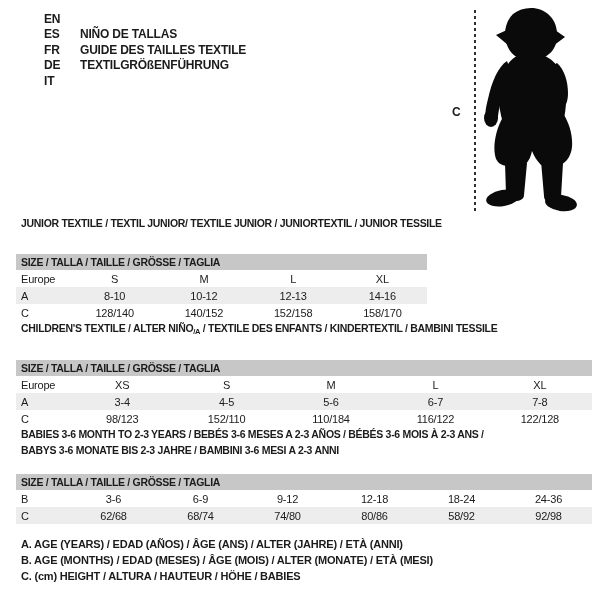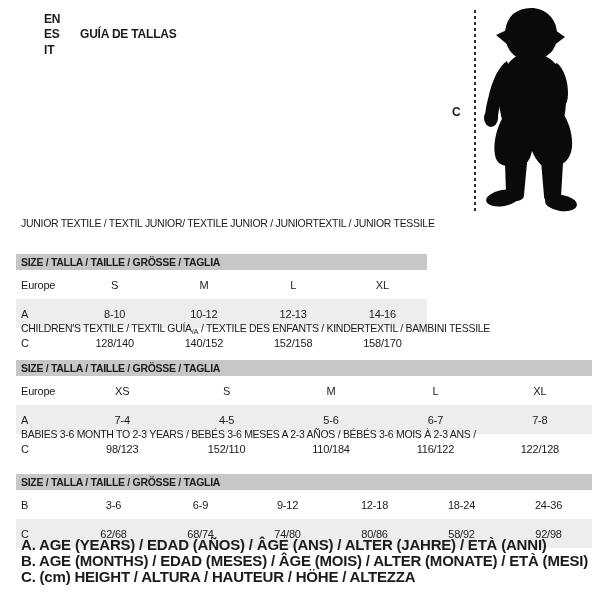--- a/index.html
+++ b/index.html
@@ -13,51 +13,59 @@
   .lang-code{width:36px;flex:0 0 36px;padding-left:22px;}
   
   .fig-line{
     position:absolute;left:474px;top:10px;width:2px;height:202px;
     background:repeating-linear-gradient(to bottom,#2e2e2e 0 3px,transparent 3px 6px);
   }
   .fig-label{position:absolute;left:452px;top:105px;font-size:12px;font-weight:700;}
   .fig-svg{position:absolute;left:483px;top:5px;}
   
   .sec-title{
-    position:absolute;left:21px;font-size:10.5px;font-weight:400;
+    position:absolute;left:21px;font-size:10.5px;font-weight:700;
     letter-spacing:-0.3px;white-space:nowrap;line-height:15.5px;
   }
   .sub{font-size:7.5px;vertical-align:-2px;}
   
   .size-table{position:absolute;left:16px;font-size:11px;letter-spacing:-0.2px;margin-top:12px;}
   .w1{width:411px;}
   .w2{width:576px;}
   .size-bar{
     height:16px;background:#c7c7c7;display:flex;align-items:center;
     padding-left:5px;box-sizing:border-box;font-weight:700;font-size:10.5px;letter-spacing:-0.3px;
   }
-  .trow{display:flex;height:29px;align-items:center;}
+  .trow{display:flex;height:17px;align-items:center;}
   .striped{background:#ededed;}
   .tlabel{width:54px;flex:0 0 54px;padding-left:5px;box-sizing:border-box;text-align:left;}
   .tcell{flex:1;text-align:center;}
   
-  .legend{position:absolute;left:21px;top:537px;font-size:15px;font-weight:700;letter-spacing:-0.2px;line-height:15.8px;white-space:nowrap;}
+  .legend{position:absolute;left:21px;top:537px;font-size:11px;font-weight:700;letter-spacing:-0.2px;line-height:15.8px;white-space:nowrap;}
 </style>
 </head>
 <body>
 
 <div class="canvas">
 
   <div class="langs">
     <div class="lang-row">
       <span class="lang-code">EN</span>
     </div>
     <div class="lang-row">
       <span class="lang-code">ES</span>
-      <span class="lang-title">GUÍA DE TALLAS</span>
+      <span class="lang-title">NIÑO DE TALLAS</span>
+    </div>
+    <div class="lang-row">
+      <span class="lang-code">FR</span>
+      <span class="lang-title">GUIDE DES TAILLES TEXTILE</span>
+    </div>
+    <div class="lang-row">
+      <span class="lang-code">DE</span>
+      <span class="lang-title">TEXTILGRÖßENFÜHRUNG</span>
     </div>
     <div class="lang-row">
       <span class="lang-code">IT</span>
     </div>
   </div>
 
   <div class="fig-line"></div>
   <div class="fig-label">C</div>
   <svg class="fig-svg" width="102" height="208" viewBox="0 0 102 208" aria-hidden="true">
     <g fill="#0a0a0a">
@@ -96,51 +104,52 @@
     </div>
     <div class="trow">
       <span class="tlabel">C</span>
       <span class="tcell">128/140</span>
       <span class="tcell">140/152</span>
       <span class="tcell">152/158</span>
       <span class="tcell">158/170</span>
     </div>
   </div>
 
-  <div class="sec-title" style="top:321px;"><span>CHILDREN'S TEXTILE / TEXTIL GUÍA</span><span class="sub">/A</span><span> / TEXTILE DES ENFANTS / KINDERTEXTIL / BAMBINI TESSILE</span></div>
+  <div class="sec-title" style="top:321px;"><span>CHILDREN'S TEXTILE / ALTER NIÑO</span><span class="sub">/A</span><span> / TEXTILE DES ENFANTS / KINDERTEXTIL / BAMBINI TESSILE</span></div>
   <div class="size-table w2" style="top:348px;">
     <div class="size-bar">SIZE / TALLA / TAILLE / GRÖSSE / TAGLIA</div>
     <div class="trow">
       <span class="tlabel">Europe</span>
       <span class="tcell">XS</span>
       <span class="tcell">S</span>
       <span class="tcell">M</span>
       <span class="tcell">L</span>
       <span class="tcell">XL</span>
     </div>
     <div class="trow striped">
       <span class="tlabel">A</span>
-      <span class="tcell">7-4</span>
+      <span class="tcell">3-4</span>
       <span class="tcell">4-5</span>
       <span class="tcell">5-6</span>
       <span class="tcell">6-7</span>
       <span class="tcell">7-8</span>
     </div>
     <div class="trow">
       <span class="tlabel">C</span>
       <span class="tcell">98/123</span>
       <span class="tcell">152/110</span>
       <span class="tcell">110/184</span>
       <span class="tcell">116/122</span>
       <span class="tcell">122/128</span>
     </div>
   </div>
 
   <div class="sec-title" style="top:427px;">
     <div>BABIES 3-6 MONTH TO 2-3 YEARS / BEBÉS 3-6 MESES A 2-3 AÑOS / BÉBÉS 3-6 MOIS À 2-3 ANS /</div>
+    <div>BABYS 3-6 MONATE BIS 2-3 JAHRE / BAMBINI 3-6 MESI A 2-3 ANNI</div>
   </div>
   <div class="size-table w2" style="top:462px;">
     <div class="size-bar">SIZE / TALLA / TAILLE / GRÖSSE / TAGLIA</div>
     <div class="trow">
       <span class="tlabel">B</span>
       <span class="tcell">3-6</span>
       <span class="tcell">6-9</span>
       <span class="tcell">9-12</span>
       <span class="tcell">12-18</span>
       <span class="tcell">18-24</span>
@@ -153,16 +162,16 @@
       <span class="tcell">74/80</span>
       <span class="tcell">80/86</span>
       <span class="tcell">58/92</span>
       <span class="tcell">92/98</span>
     </div>
   </div>
 
   <div class="legend">
     <div>A. AGE (YEARS) / EDAD (AÑOS) / ÂGE (ANS) / ALTER (JAHRE) / ETÀ (ANNI)</div>
     <div>B. AGE (MONTHS) / EDAD (MESES) / ÂGE (MOIS) / ALTER (MONATE) / ETÀ (MESI)</div>
-    <div>C. (cm) HEIGHT / ALTURA / HAUTEUR / HÖHE / ALTEZZA</div>
+    <div>C. (cm) HEIGHT / ALTURA / HAUTEUR / HÖHE / BABIES</div>
   </div>
 
 </div>
 
 </body></html>

